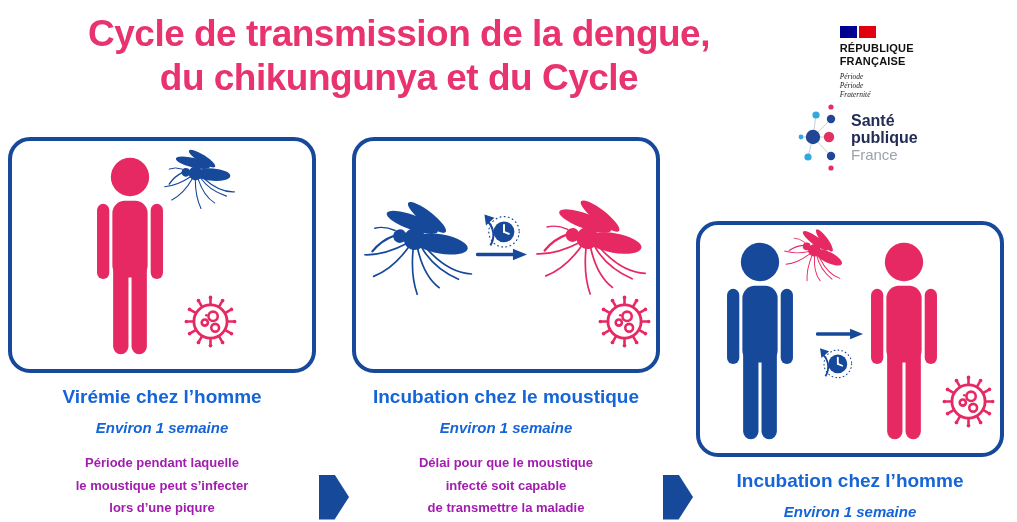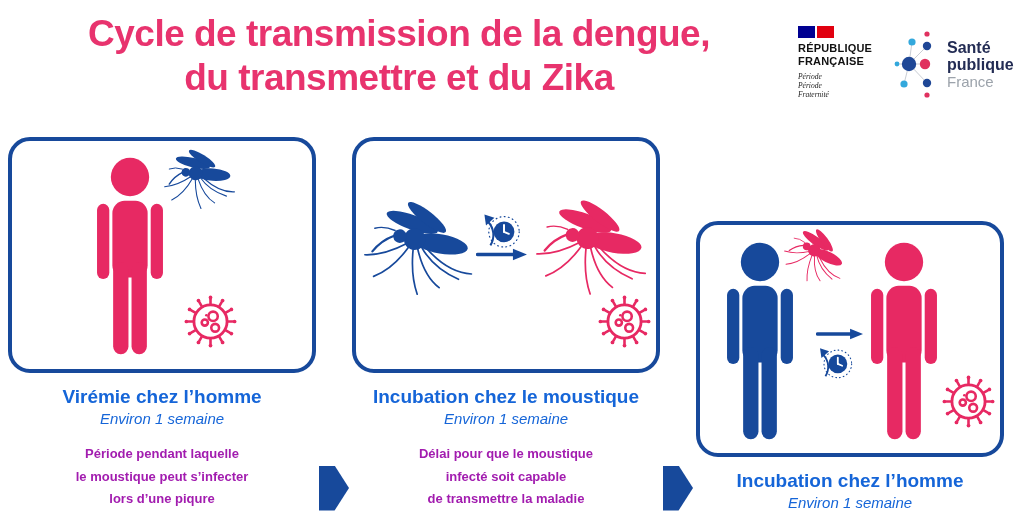--- a/index.html
+++ b/index.html
@@ -8,21 +8,21 @@
     position:relative; width:1017px; height:522px; background:#fff; overflow:hidden;
     font-family:"Liberation Sans", sans-serif;
   }
   
   .header { position:absolute; top:0; left:0; width:1017px; display:flex; }
   .title {
     width:798px; margin-top:12px; text-align:center;
     font-size:37px; line-height:44px; font-weight:bold; letter-spacing:-0.5px;
     color:#E8336E;
   }
-  .logos { display:flex; gap:18px; margin-top:26px; align-items:flex-start; }
+  .logos { display:flex; margin-top:26px; align-items:flex-end;flex-direction:column; }
   .rf-logo { width:78px; }
   .rf-flag { display:flex; gap:2px; margin-bottom:4px; }
   .rf-flag .fb { width:17px; height:12px; }
   .rf-flag .fb.blue { background:#000091; }
   .rf-flag .fb.red  { background:#E1000F; }
   .rf-name { font-size:11px; font-weight:bold; color:#111; line-height:13px; letter-spacing:0.2px; }
   .rf-motto { margin-top:4px; font-family:"Liberation Serif", serif; font-style:italic;
               font-size:7.5px; line-height:9px; color:#222; }
   .spf-logo { display:flex; align-items:center; gap:7px; }
   .spf-text { font-size:16px; line-height:17px; font-weight:bold; color:#232C54; }
@@ -38,21 +38,21 @@
   .flow-arrow {
     margin-top:95px; width:30px; height:45px; background:#17499B;
     clip-path:polygon(0 0, 52% 0, 100% 50%, 52% 100%, 0 100%);
   }
   .icon { position:absolute; display:block; }
   .pink { color:#E72963; }
   .blue { color:#17499B; }
   
   .caption { text-align:center; }
   .cap-h { margin-top:13px; font-size:19px; font-weight:bold; color:#1565D8; }
-  .cap-d { margin-top:2px; font-size:15px; font-weight:normal; font-style:italic; color:#1565D8; }
+  .cap-d { margin-top:11px; font-size:15px; font-weight:bold; font-style:italic; color:#1565D8; }
   .cap-p { margin-top:16px; font-size:13px; font-weight:600; color:#a21caf;
            line-height:22.5px; white-space:pre-line; }
 </style>
 </head>
 <body>
 
 <svg width="0" height="0" style="position:absolute" aria-hidden="true">
   <defs>
     <symbol id="sym-person" viewBox="0 0 120 260">
       <circle cx="60" cy="27" r="25" fill="currentColor"></circle>
@@ -125,21 +125,21 @@
       <polygon points="71,2 98,13 71,24" fill="currentColor"></polygon>
     </symbol>
   </defs>
 </svg>
 
 <div class="page">
 
   <div class="header">
     <h1 class="title">
       <span>Cycle de transmission de la dengue,</span><br>
-      <span>du transmettre et du Zika</span>
+      <span>du chikungunya et du Cycle</span>
     </h1>
     <div class="logos">
       <div class="rf-logo">
         <div class="rf-flag">
           <span class="fb blue"></span>
             <span class="fb red"></span>
         </div>
         <div class="rf-name">
           <div>RÉPUBLIQUE</div>
           <div>FRANÇAISE</div>

